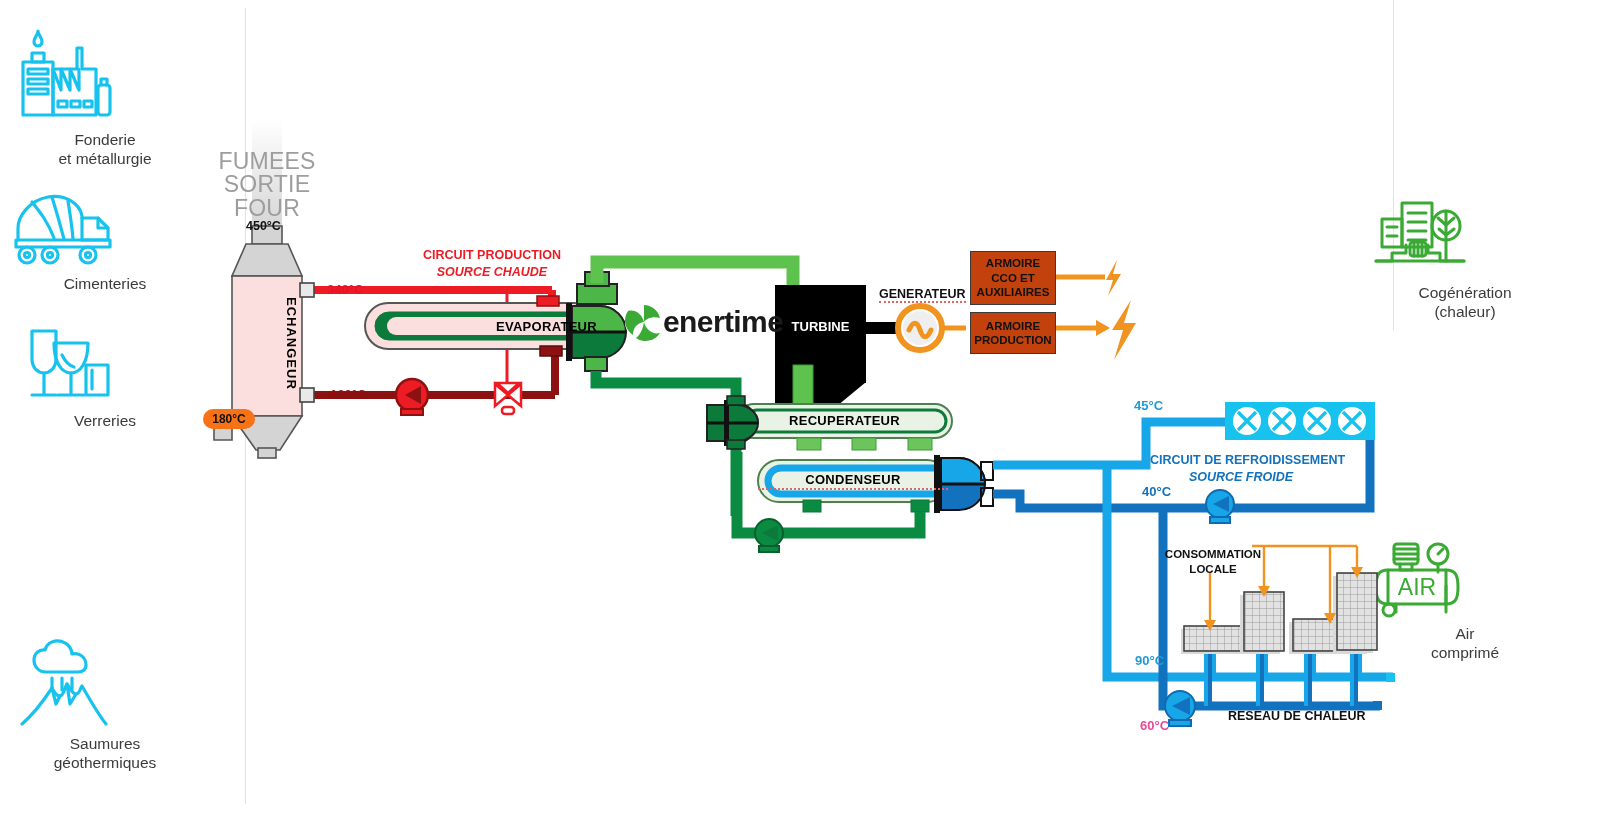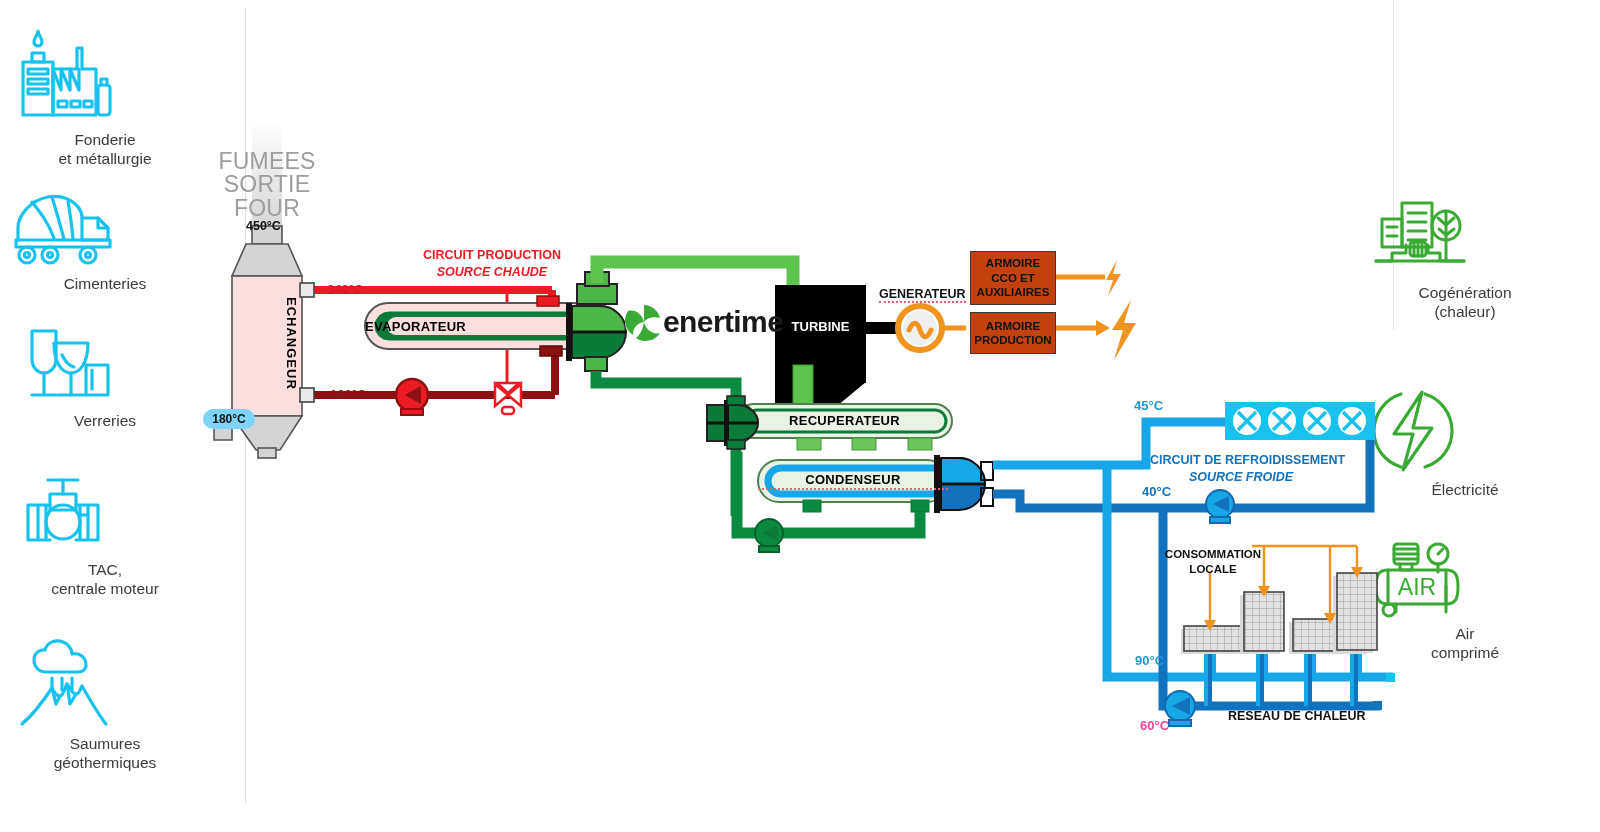--- a/index.html
+++ b/index.html
@@ -23,21 +23,21 @@
   .vessel-label{position:absolute;font-size:13px;font-weight:bold;color:#000;
                 letter-spacing:.3px;white-space:nowrap;}
 
   .box-armoire{position:absolute;background:#c2410c;border:1.6px solid #3a3a3a;
     font-size:11.5px;font-weight:bold;color:#111;text-align:center;
     display:flex;align-items:center;justify-content:center;line-height:1.25;}
 
   .fumee-title{position:absolute;color:#9d9d9d;font-size:23px;font-weight:400;
       line-height:1.02;text-align:center;letter-spacing:.2px;}
 
-  .pill{position:absolute;background:#7dd3fc;border-radius:11px;
+  .pill{position:absolute;background:#f97316;border-radius:11px;
       font-size:12px;font-weight:bold;color:#111;display:flex;
       align-items:center;justify-content:center;}
 
   .circ-title{position:absolute;font-size:12.5px;font-weight:bold;line-height:1.35;
       text-align:center;white-space:nowrap;}
   .circ-title .it{font-style:italic;}
 
   .logo-txt{position:absolute;font-size:30px;font-weight:bold;color:#1a1a1a;
       letter-spacing:-0.6px;}
   svg{display:block;overflow:visible;}
@@ -101,36 +101,20 @@
         <path d="M44 18 L78 18 C78 38 70 48 61 48 C52 48 44 38 44 18 Z"></path>
         <path d="M61 48 L61 70 M48 70 L74 70"></path>
         <path d="M52 30 C56 38 60 41 64 42"></path>
         <path d="M76 40 L98 40 L98 70 L76 70 Z"></path>
         <path d="M82 45 L82 64"></path>
       </svg>
     </span>
     <span class="cap" style="white-space:pre-line;">Verreries</span>
   </div>
 
-  <div class="side-item" style="left:10px;top:470px;">
-    <span class="ico">
-      <svg width="106" height="84" viewBox="0 0 106 84" fill="none" stroke="#17c3ee" stroke-width="3.2" stroke-linejoin="round" stroke-linecap="round">
-        <path d="M38 10 L68 10"></path>
-        <path d="M53 10 L53 24"></path>
-        <path d="M40 24 L66 24 L66 40 L40 40 Z"></path>
-        <circle cx="53" cy="52" r="17"></circle>
-        <path d="M28 35 L28 70 M18 35 L18 70 M18 35 L40 35 M18 70 L40 70"></path>
-        <path d="M78 35 L78 70 M88 35 L88 70 M66 35 L88 35 M66 70 L88 70"></path>
-        <path d="M36 36 L36 69 M70 36 L70 69"></path>
-        <path d="M70 45 L78 45"></path>
-      </svg>
-    </span>
-    <span class="cap" style="white-space:pre-line;">TAC,
-centrale moteur</span>
-  </div>
 
   <div class="side-item" style="left:10px;top:638px;">
     <span class="ico">
       <svg width="106" height="90" viewBox="0 0 106 90" fill="none" stroke="#17c3ee" stroke-width="3.2" stroke-linejoin="round" stroke-linecap="round">
         <path d="M36 34 C28 34 24 28 24 22 C24 15 30 11 35 12 C37 4 46 1 53 4 C59 6 62 12 62 16 C70 14 76 20 76 27 C76 32 72 34 68 34 Z"></path>
         <path d="M42 40 L42 52 M52 40 L52 52 M62 40 L62 52"></path>
         <path d="M12 86 C24 76 34 62 42 50 C44 54 46 58 50 58 C54 58 54 50 57 46 C60 50 62 56 66 56 C70 56 70 50 72 48 C80 62 88 76 96 86"></path>
         <path d="M42 50 L46 66 L50 58"></path>
         <path d="M57 46 L60 66 L66 56"></path>
       </svg>
@@ -153,30 +137,20 @@
         <path d="M58 50 L58 58 L70 58 L70 66 L94 66"></path>
         <rect x="40" y="47" width="16" height="14" rx="3"></rect>
         <path d="M44 47 L44 61 M48 47 L48 61 M52 47 L52 61"></path>
         <path d="M6 66 L94 66"></path>
       </svg>
     </span>
     <span class="cap" style="white-space:pre-line;">Cogénération
 (chaleur)</span>
   </div>
 
-  <div class="side-item" style="left:1370px;top:388px;">
-    <span class="ico">
-      <svg width="86" height="86" viewBox="0 0 86 86" fill="none" stroke="#3aaa35" stroke-width="3.2" stroke-linejoin="round" stroke-linecap="round">
-        <path d="M31 6 C15 11 4 26 4 43 C4 60 15 74 31 79"></path>
-        <path d="M55 6 C71 11 82 26 82 43 C82 60 71 74 55 79"></path>
-        <path d="M52 4 L24 46 L43 46 L33 82 L62 40 L43 40 Z"></path>
-      </svg>
-    </span>
-    <span class="cap" style="white-space:pre-line;">Électricité</span>
-  </div>
 
   <div class="side-item" style="left:1370px;top:540px;">
     <span class="ico">
       <svg width="96" height="78" viewBox="0 0 96 78" fill="none" stroke="#3aaa35" stroke-width="3" stroke-linejoin="round" stroke-linecap="round">
         <rect x="24" y="4" width="24" height="20" rx="3"></rect>
         <path d="M24 9 L48 9 M24 14 L48 14 M24 19 L48 19"></path>
         <path d="M30 24 L30 30 L42 30 L42 24"></path>
         <circle cx="68" cy="14" r="10"></circle>
         <path d="M68 14 L73 9"></path>
         <path d="M68 24 L68 32"></path>
@@ -424,21 +398,21 @@
   <div class="vessel-label" style="left:235px;top:297px;width:64px;text-align:center;writing-mode:vertical-rl;letter-spacing:1px;">ECHANGEUR</div>
 
   <div class="circ-title" style="left:379px;top:247px;width:226px;color:#ed1c24;">
     <span>CIRCUIT PRODUCTION</span><br>
     <span class="it">SOURCE CHAUDE</span>
   </div>
 
   <div class="lbl temp-red" style="left:327px;top:282px;">340°C</div>
   <div class="lbl temp-red" style="left:330px;top:387px;color:#8c1111;">160°C</div>
 
-  <div class="vessel-label" style="left:365px;top:319px;width:232px;text-align:left;">EVAPORATEUR</div>
+  <div class="vessel-label" style="left:365px;top:319px;width:232px;text-align:right;">EVAPORATEUR</div>
 
   <div class="abs" style="left:624px;top:302px;">
     <svg width="40" height="40" viewBox="0 0 40 40">
       <circle cx="20" cy="20" r="19" fill="#ffffff"></circle>
       <path d="M20 3 A17 17 0 0 1 36 16 C28 14 22 17 20 20 Z" fill="#3aaa35"></path>
       <path d="M20 20 C18 12 11 7 4 9 A17 17 0 0 0 9 33 C9 26 13 21 20 20 Z" fill="#3aaa35"></path>
       <path d="M20 20 C22 28 29 33 36 31 A17 17 0 0 1 12 36 C17 32 19 26 20 20 Z" fill="#3aaa35"></path>
     </svg>
   </div>
   <div class="logo-txt" style="left:663px;top:305px;">enertime</div>

